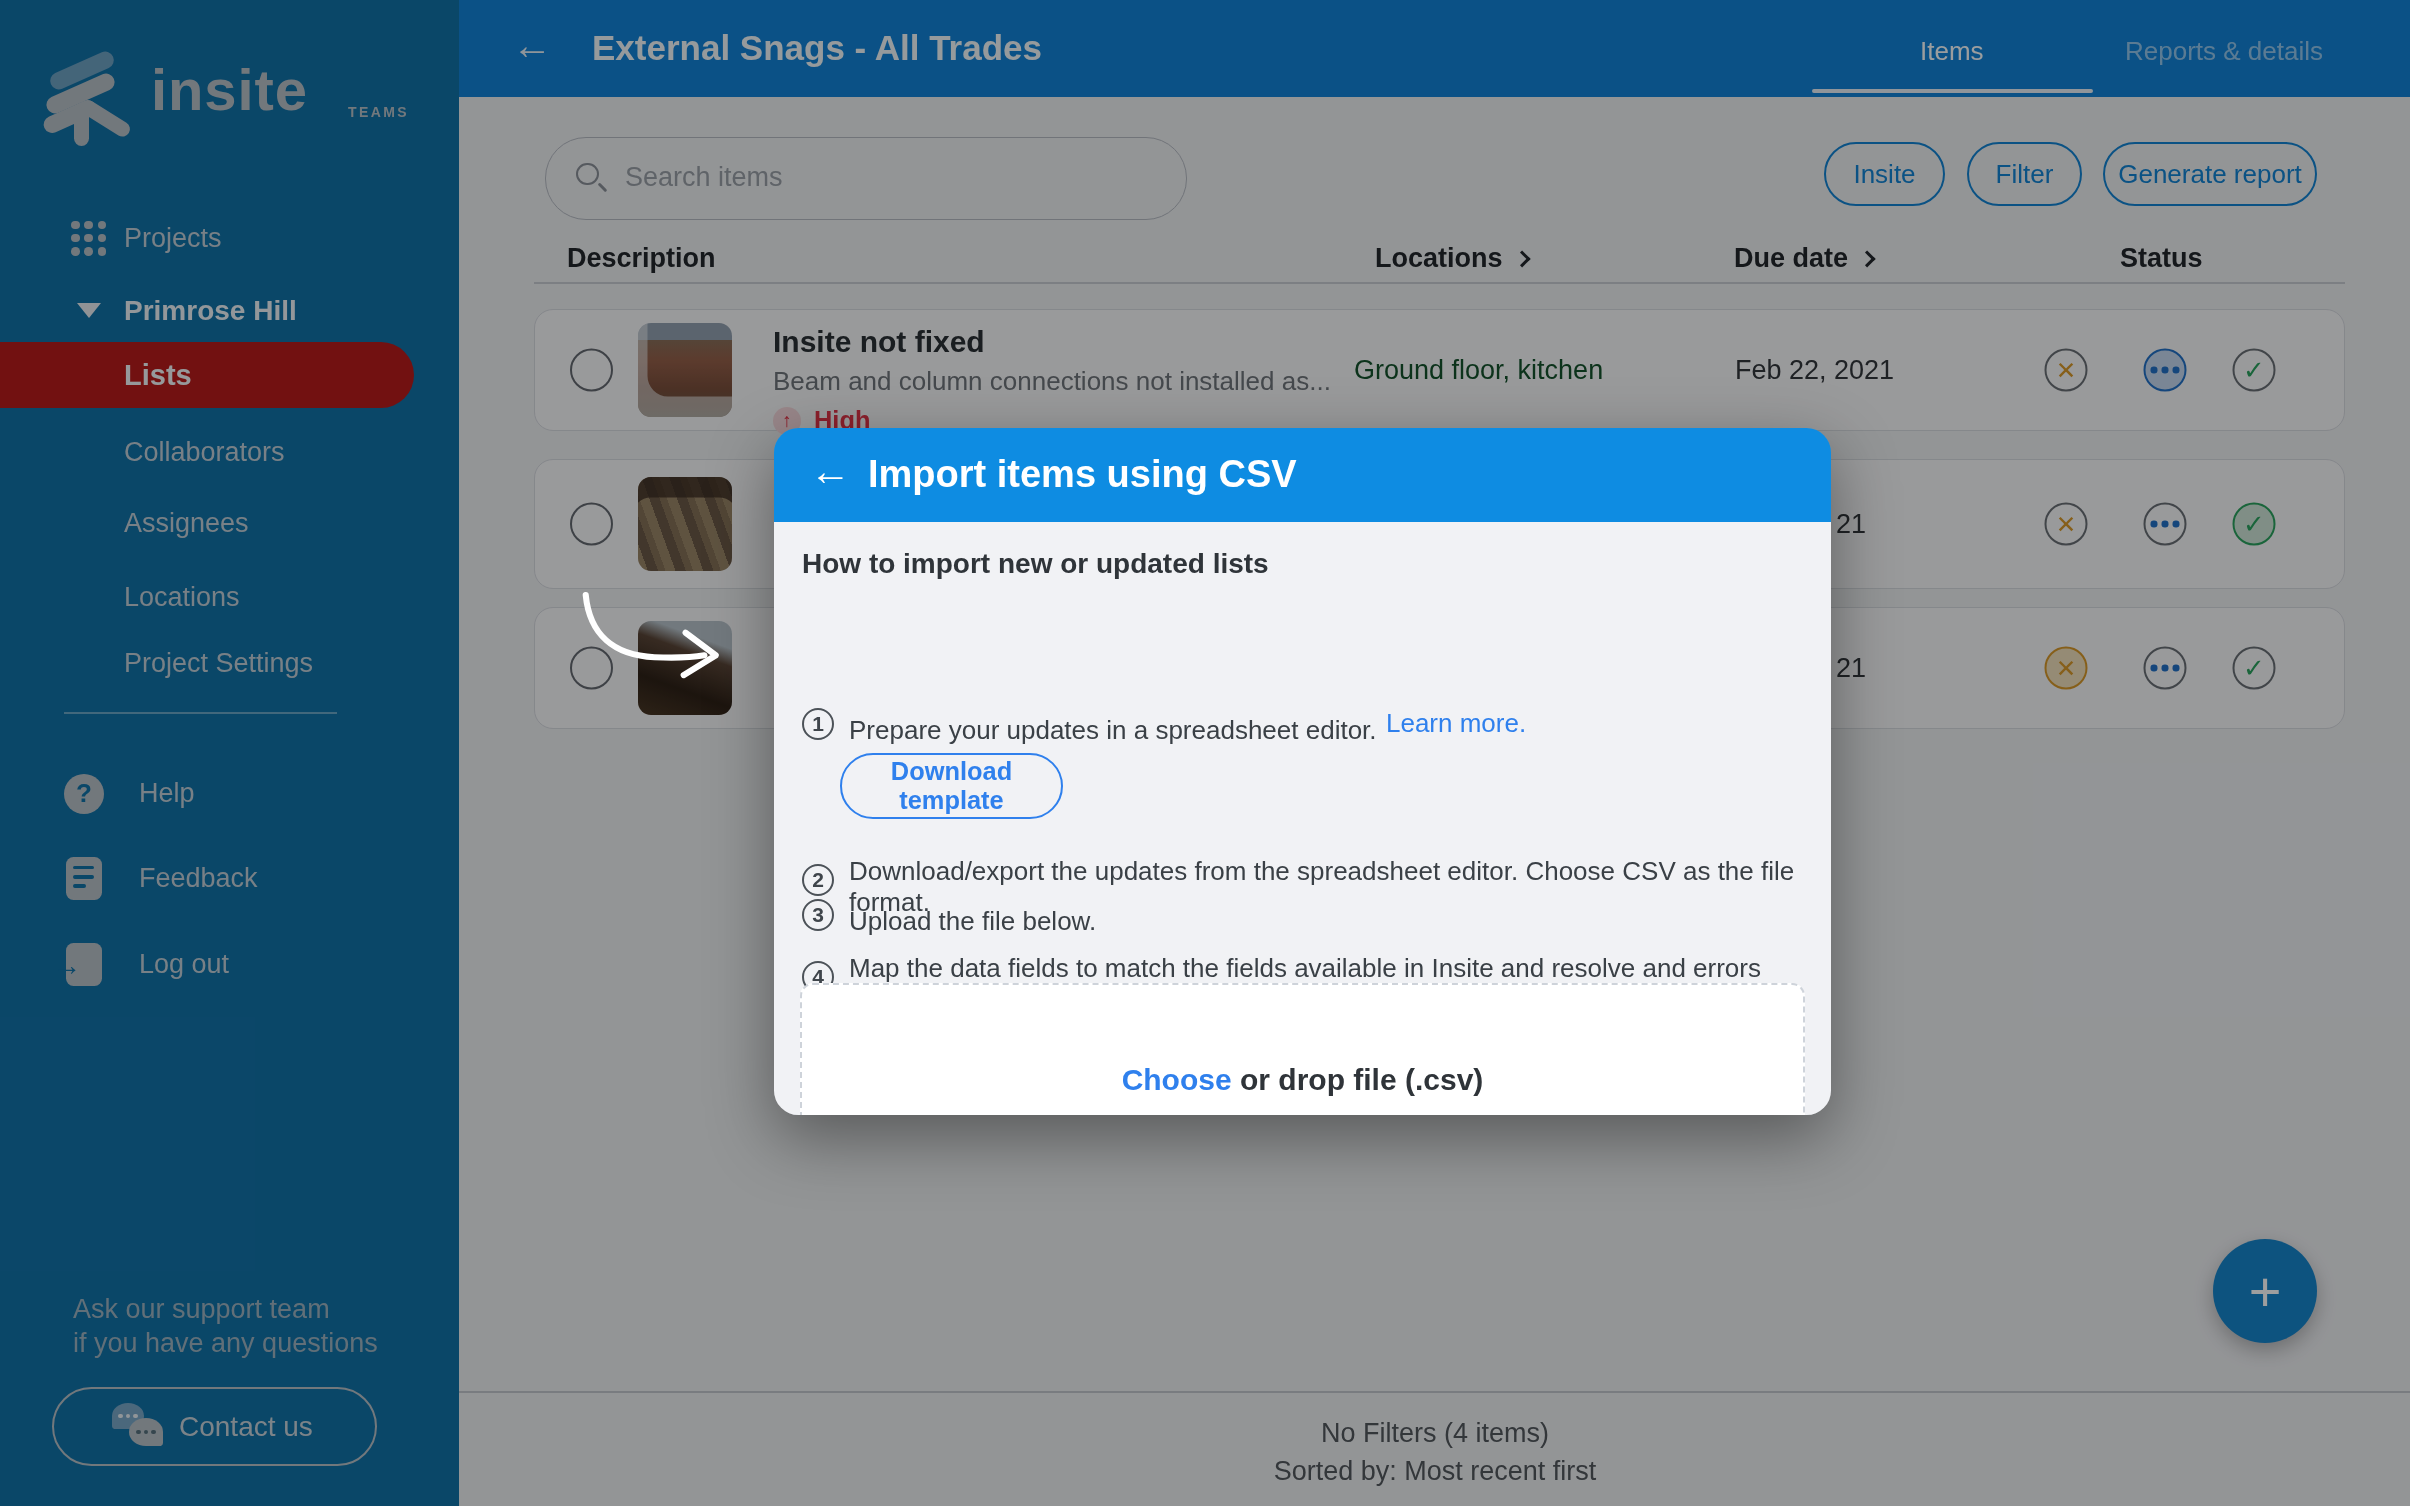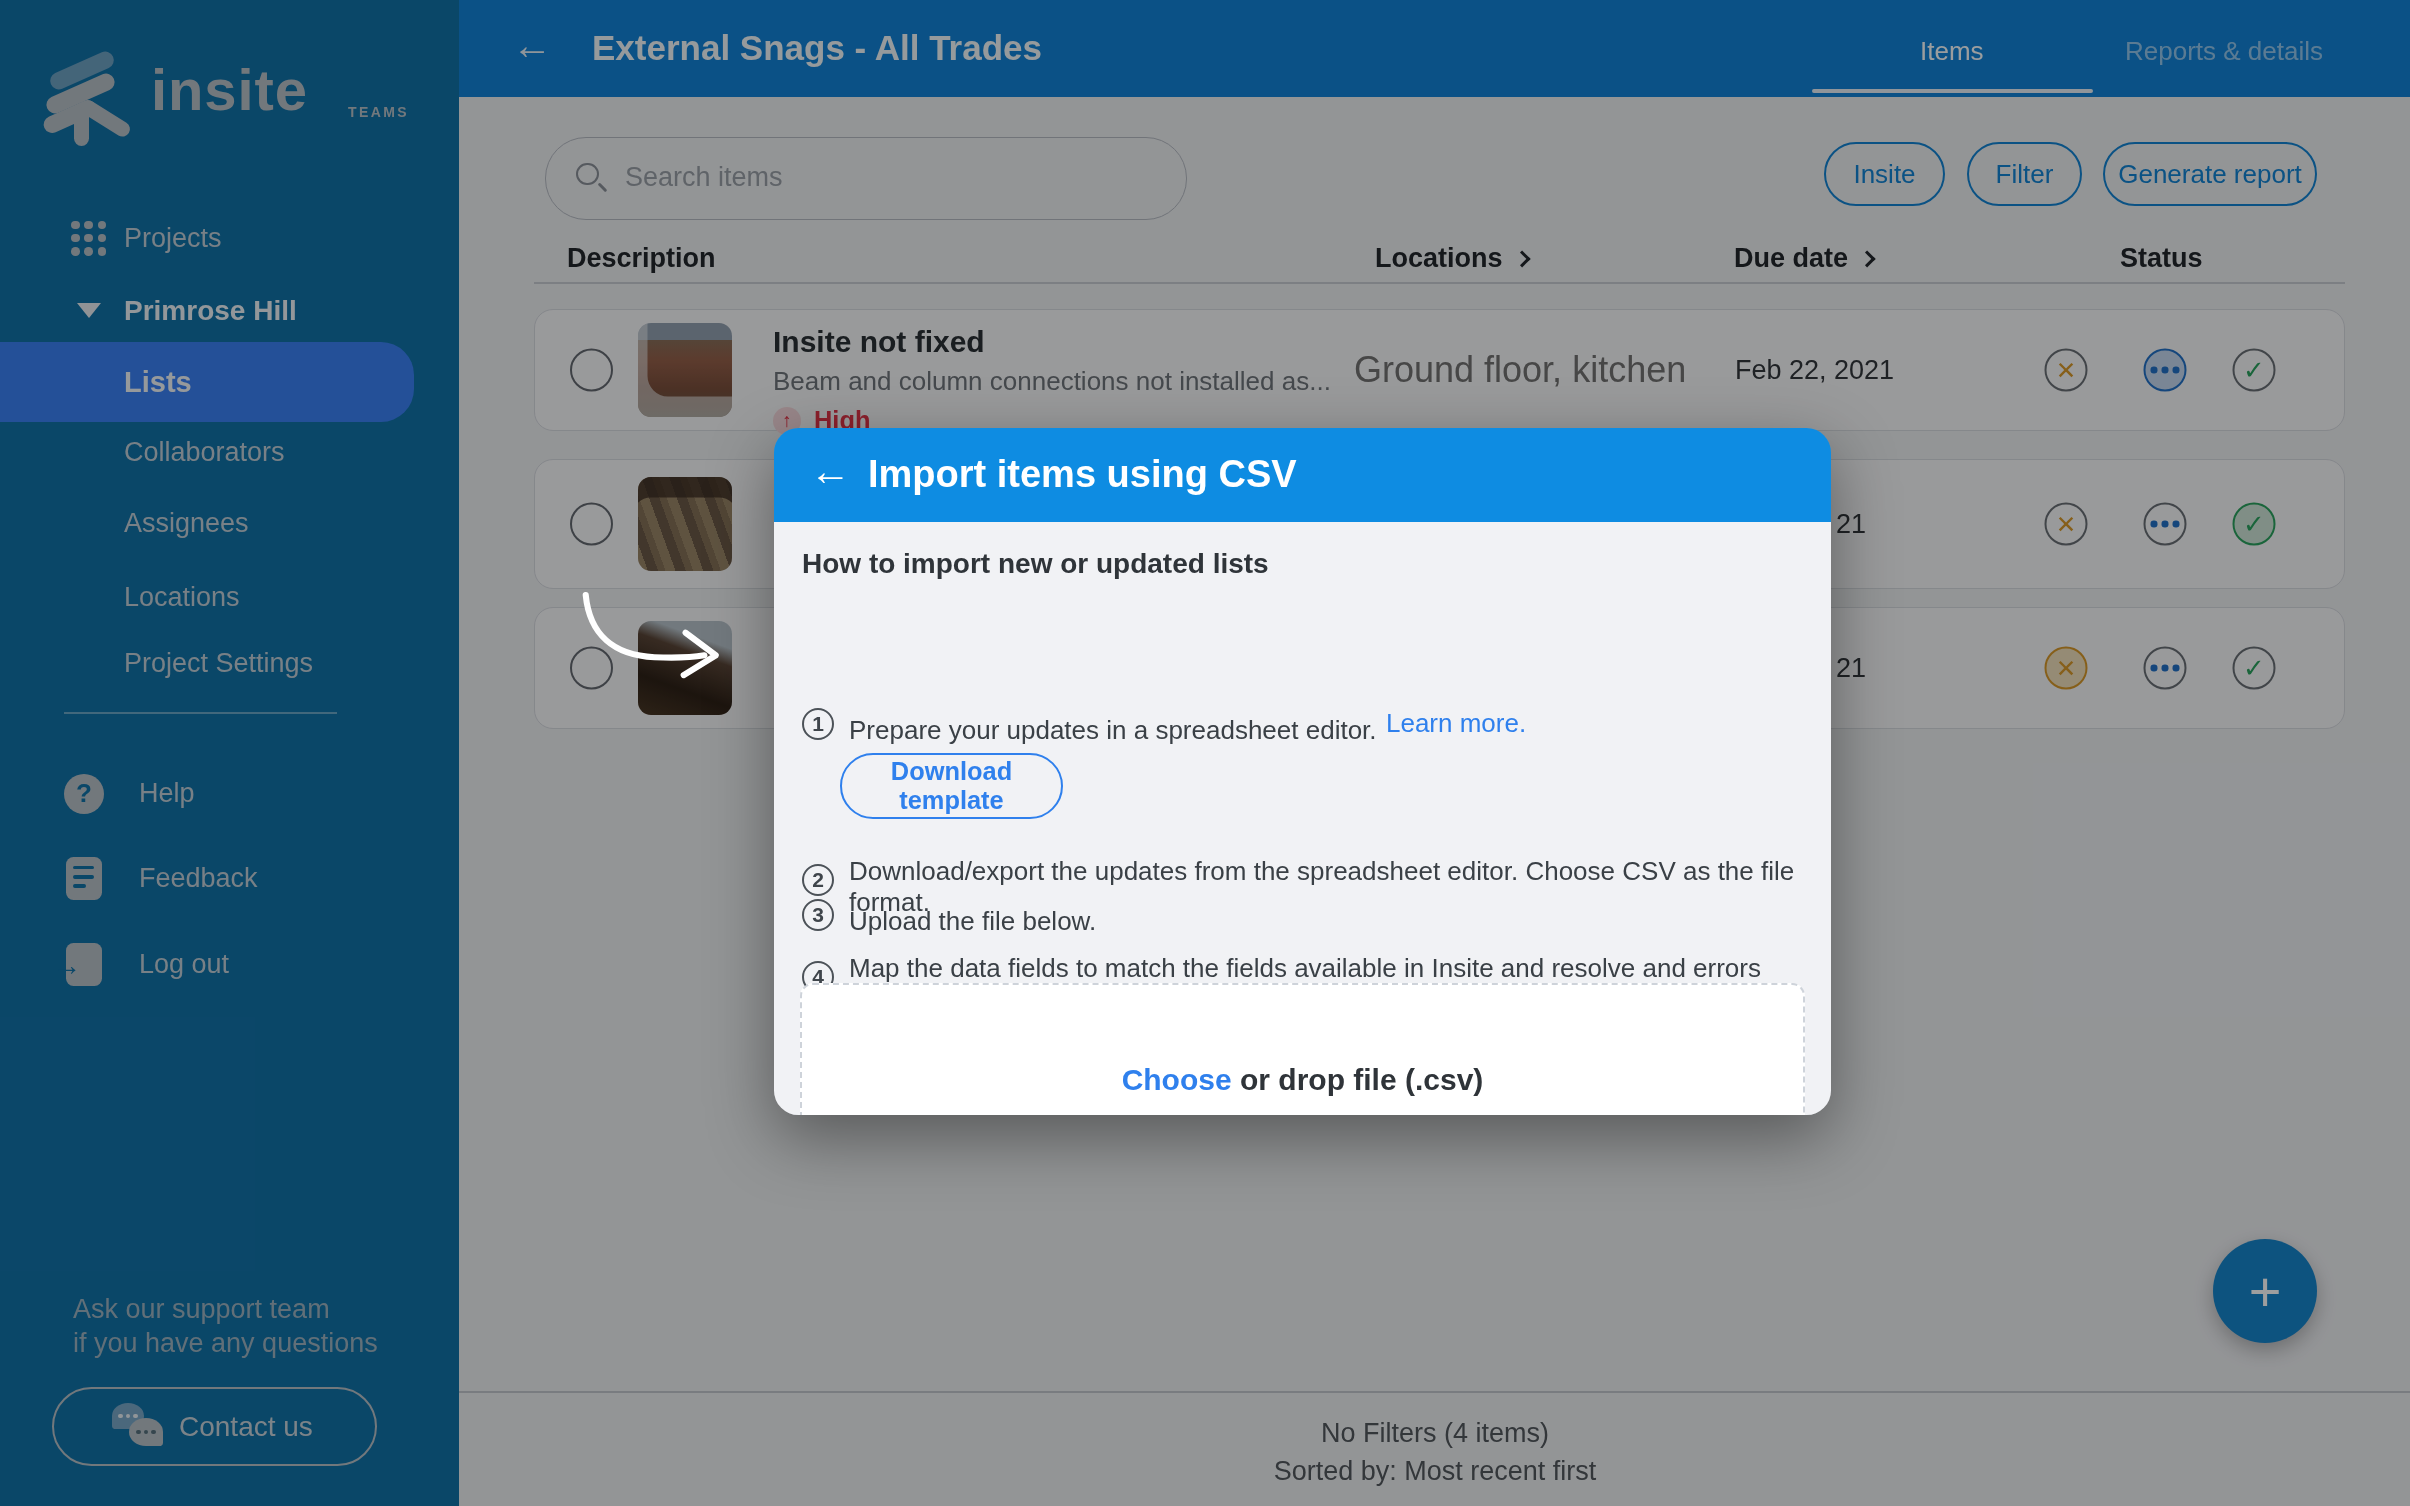--- a/index.html
+++ b/index.html
@@ -15,21 +15,21 @@
   .lb3 { width:56px; background:#b9c2c9; transform:rotate(-24deg); left:1.9px; top:55px; }
   .lb4 { width:55px; height:15px; background:#b9c2c9; transform:rotate(32deg); left:38px; top:58px; }
   .lb5 { width:15px; height:38px; background:#b9c2c9; left:34px; top:55px; border-radius:7.5px; }
   .logo-text { position:absolute; left:151px; top:56px; font-size:58px; font-weight:bold; color:#b9c2c9; letter-spacing:0.9px; }
   .logo-sub { position:absolute; left:348px; top:104px; font-size:14px; font-weight:bold; color:#b9c2c9; letter-spacing:2.4px; }
   .side-item { position:absolute; left:0; width:459px; height:53px; display:flex; align-items:center; cursor:pointer; }
   .side-label { font-size:27px; color:#c2cfd8; }
   .grid-icon { position:absolute; left:71px; width:36px; height:36px; display:grid; grid-template-columns:repeat(3,1fr); gap:3.8px; }
   .grid-icon i { width:8.5px; height:8.5px; border-radius:50%; background:#b9c2c9; }
   .caret { position:absolute; left:77px; width:0; height:0; border-left:12.2px solid transparent; border-right:12.2px solid transparent; border-top:15px solid #e8eef2; }
-  .lists-pill { position:absolute; left:0; top:342px; width:414px; height:80px; background:#3b82f6; border-radius:0 33px 33px 0; display:flex; align-items:center; cursor:pointer; }
+  .lists-pill { position:absolute; left:0; top:342px; width:414px; height:66px; background:#b91c1c; border-radius:0 33px 33px 0; display:flex; align-items:center; cursor:pointer; }
   .divider { position:absolute; left:64px; top:712px; width:273px; height:1.9px; background:rgba(255,255,255,.38); }
   .help-icon { position:absolute; left:64px; width:40px; height:40px; border-radius:50%; background:#b9c2c9; color:#1173a9; font-size:26px; font-weight:bold; display:flex; align-items:center; justify-content:center; }
   .feedback-icon { position:absolute; left:66px; width:36px; height:43px; border-radius:7.5px; background:#b9c2c9; }
   .feedback-icon i { position:absolute; left:6.6px; height:3.8px; background:#1173a9; border-radius:1.9px; }
   .logout-icon { position:absolute; left:66px; width:36px; height:43px; border-radius:7.5px; background:#b9c2c9; }
   .logout-icon span { position:absolute; left:-13px; top:6.6px; color:#1173a9; font-size:28px; font-weight:bold; }
   .support-text { position:absolute; left:73px; top:1292px; font-size:27px; line-height:34px; color:#9db4c2; }
   .contact-btn { position:absolute; left:52px; top:1387px; width:325px; height:79px; border:2.4px solid #b9c2c9; border-radius:40px; display:flex; align-items:center; cursor:pointer; }
   .chat-icon { position:absolute; left:58px; width:53px; height:47px; }
   .bub { position:absolute; border-radius:50% 50% 50% 12%; display:flex; align-items:center; justify-content:center; gap:2.8px; }
@@ -71,21 +71,21 @@
   .chk { position:absolute; left:35px; top:50%; transform:translateY(-50%); width:43px; height:43px; border:2.8px solid #646a71; border-radius:50%; cursor:pointer; }
   .thumb { position:absolute; left:103px; top:50%; transform:translateY(-50%); width:94px; height:94px; border-radius:13px; cursor:pointer; }
   .thumb-house { background:linear-gradient(180deg,#93a2b2 0%,#93a2b2 18%,#8a6festival 0,#8a6f5a 18%,#95604a 40%,#7a4f3c 70%,#6b5a46 100%); background:linear-gradient(180deg,#93a2b2 0%,#93a2b2 18%,#8a6f5a 18%,#95604a 40%,#7a4f3c 70%,#6b5a46 100%); box-shadow:inset 17px -28px 0 -7.5px rgba(235,238,240,.55); }
   .thumb-attic { background:repeating-linear-gradient(70deg,#9a8668 0 9.4px,#6b5947 9.4px 19px,#857258 19px 26px); box-shadow:inset 0 26px 0 -5.6px rgba(60,45,35,.8); }
   .thumb-dark { background:linear-gradient(200deg,#b8c4cc 0%,#b8c4cc 22%,#5a4638 36%,#2e2218 68%,#4a3826 100%); }
   .row-title { position:absolute; left:238px; top:15px; font-size:30px; font-weight:bold; color:#2b3136; }
   .row-sub { position:absolute; left:238px; top:56px; font-size:26px; color:#70767c; }
   .prio { position:absolute; left:238px; top:96px; display:flex; align-items:center; }
   .prio-circ { width:28px; height:28px; border-radius:50%; background:#f5d9dd; color:#e23448; font-size:19px; display:flex; align-items:center; justify-content:center; }
   .prio-label { margin-left:13px; font-size:25.4px; font-weight:bold; color:#e23448; }
-  .cell-loc { position:absolute; left:819px; top:50%; transform:translateY(-50%); font-size:36px; color:#737373; }
+  .cell-loc { position:absolute; left:819px; top:50%; transform:translateY(-50%); font-size:27px; color:#14532d; }
   .cell-date { position:absolute; left:1200px; top:50%; transform:translateY(-50%); font-size:27px; color:#33383d; }
   .cell-date-part { position:absolute; left:1301px; top:50%; transform:translateY(-50%); font-size:27px; color:#33383d; }
   .st { position:absolute; top:50%; transform:translate(-50%,-50%); width:43px; height:43px; border-radius:50%; border:2.4px solid #6a7076; display:flex; align-items:center; justify-content:center; cursor:pointer; }
   .st-x { left:1531px; color:#d99a2b; font-size:24.5px; font-weight:bold; }
   .st-dots { left:1630px; gap:4.7px; }
   .st-dots i { width:6.6px; height:6.6px; border-radius:50%; background:#2272c8; }
   .st-check { left:1719px; color:#2aa35f; font-size:26px; font-weight:bold; }
   .st-sel-blue { background:#c6d9f0; border-color:#2272c8; }
   .st-sel-green { background:#cfe6d9; border-color:#2aa35f; }
   .st-sel-amber { background:#f0e0bd; border-color:#d99a2b; }

